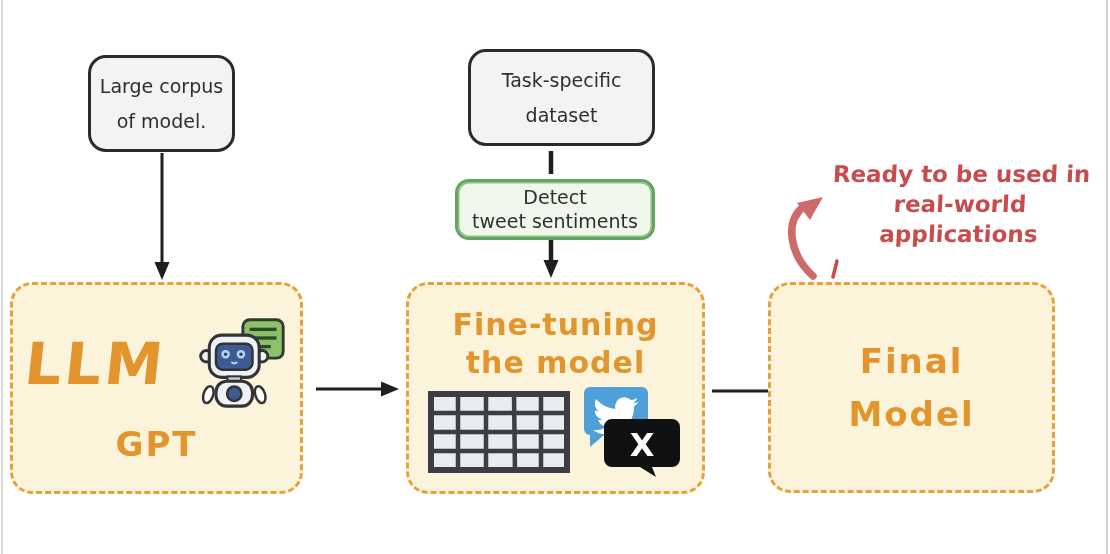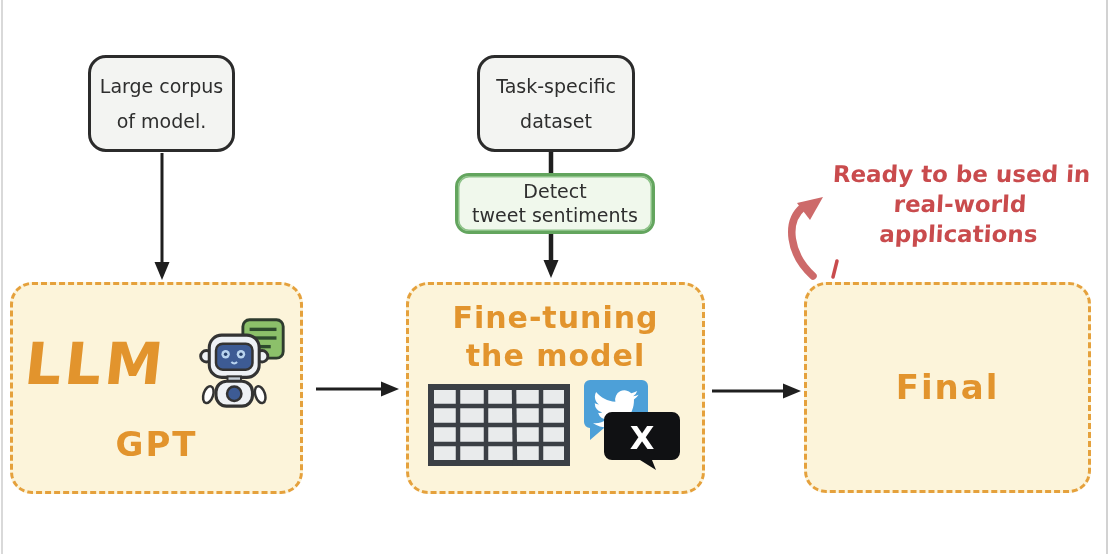--- a/index.html
+++ b/index.html
@@ -84,26 +84,26 @@
       <polygon points="823,197 797,203 810,220" fill="#cd6a6a"></polygon>
       <line x1="837" y1="261" x2="833" y2="277" stroke="#c94b4d" stroke-width="3.5" stroke-linecap="round"></line>
     </g>
   </svg>
 
   <div class="node solid-node" style="left:88px;top:55px;width:147px;height:97px;">
     <span>Large corpus</span>
     <span>of model.</span>
   </div>
 
-  <div class="node solid-node" style="left:468px;top:55px;width:158px;height:97px;margin-left:9px;">
+  <div class="node solid-node" style="left:468px;top:49px;width:187px;height:97px;">
     <span>Task-specific</span>
     <span>dataset</span>
   </div>
 
-  <div class="node green-node" style="left:455px;top:173px;width:200px;height:61px;">
+  <div class="node green-node" style="left:455px;top:179px;width:200px;height:61px;">
     <span>Detect</span>
     <span>tweet sentiments</span>
   </div>
 
   <div class="node dashed-node" style="left:10px;top:282px;width:293px;height:212px;">
     <div class="llm-row">
       <span class="llm-title">LLM</span>
 
       <svg width="96" height="96" viewBox="0 0 100 100" style="margin-left:26px;margin-top:-4px;">
         <rect x="53" y="6" width="42" height="40" rx="7" fill="#8cc06a" stroke="#2e3b2e" stroke-width="3"></rect>
@@ -123,21 +123,21 @@
         <rect x="37" y="65" width="14" height="6" fill="#c6cfd8" stroke="#333" stroke-width="2"></rect>
         <rect x="25" y="70" width="38" height="26" rx="11" fill="#eef1f5" stroke="#333" stroke-width="3.2"></rect>
         <circle cx="44" cy="83" r="7.5" fill="#3d5b94" stroke="#333" stroke-width="2.6"></circle>
         <ellipse cx="17" cy="84" rx="5" ry="9" transform="rotate(18 17 84)" fill="#ffffff" stroke="#333" stroke-width="2.6"></ellipse>
         <ellipse cx="71" cy="84" rx="5" ry="9" transform="rotate(-18 71 84)" fill="#ffffff" stroke="#333" stroke-width="2.6"></ellipse>
       </svg>
     </div>
     <span class="llm-sub">GPT</span>
   </div>
 
-  <div class="node dashed-node" style="left:406px;top:282px;width:299px;height:212px;justify-content:flex-start;padding-top:12px;">
+  <div class="node dashed-node" style="left:406px;top:282px;width:299px;height:212px;justify-content:flex-start;padding-top:19px;">
     <div class="ft-title">
       <span>Fine-tuning</span><br>
       <span>the model</span>
     </div>
     <div class="ft-icons">
 
       <svg width="142" height="82" viewBox="0 0 142 82">
         <rect x="3" y="3" width="136" height="76" fill="#e9ebec" stroke="#3b3f45" stroke-width="6"></rect>
         <line x1="30" y1="3" x2="30" y2="79" stroke="#3b3f45" stroke-width="4.5"></line>
         <line x1="58" y1="3" x2="58" y2="79" stroke="#3b3f45" stroke-width="4.5"></line>
@@ -157,23 +157,24 @@
         </svg>
 
         <svg class="xx" width="80" height="60" viewBox="0 0 40 30">
           <path d="M5 1 h30 a4 4 0 0 1 4 4 v16 a4 4 0 0 1 -4 4 h-10 l2 5 -8 -5 h-14 a4 4 0 0 1 -4 -4 v-16 a4 4 0 0 1 4 -4 z" fill="#101113"></path>
           <text x="20" y="19.5" text-anchor="middle" fill="#ffffff" font-family="DejaVu Sans, sans-serif" font-size="16" font-weight="bold">X</text>
         </svg>
       </div>
     </div>
   </div>
 
-  <div class="node dashed-node" style="left:804px;top:282px;width:287px;height:211px;">
+  <div class="node dashed-node" style="left:768px;top:282px;width:287px;height:211px;">
     <div class="final-title">
       <span>Final</span><br>
+      <span>Model</span>
     </div>
   </div>
 
   <div class="annotation">
     <span>Ready to be used in</span><br>
     <span>real-world applications</span>
   </div>
 
 </div>
 

